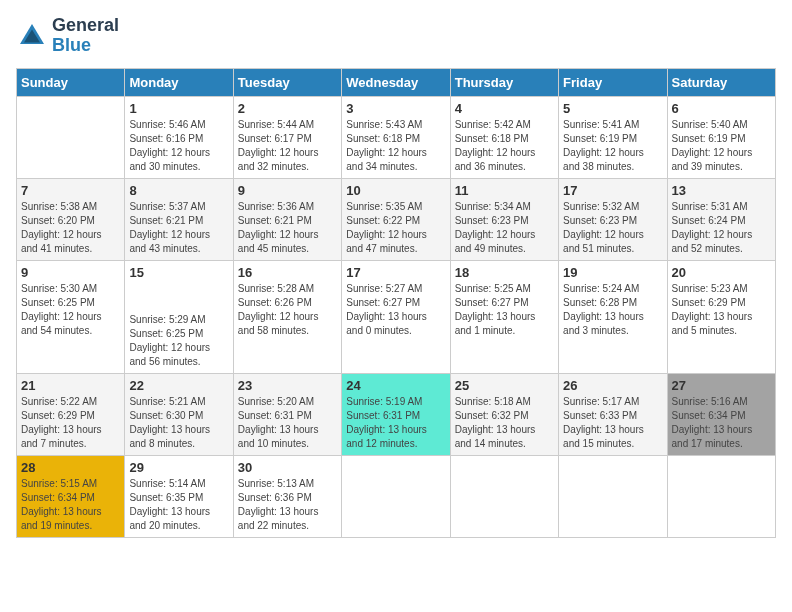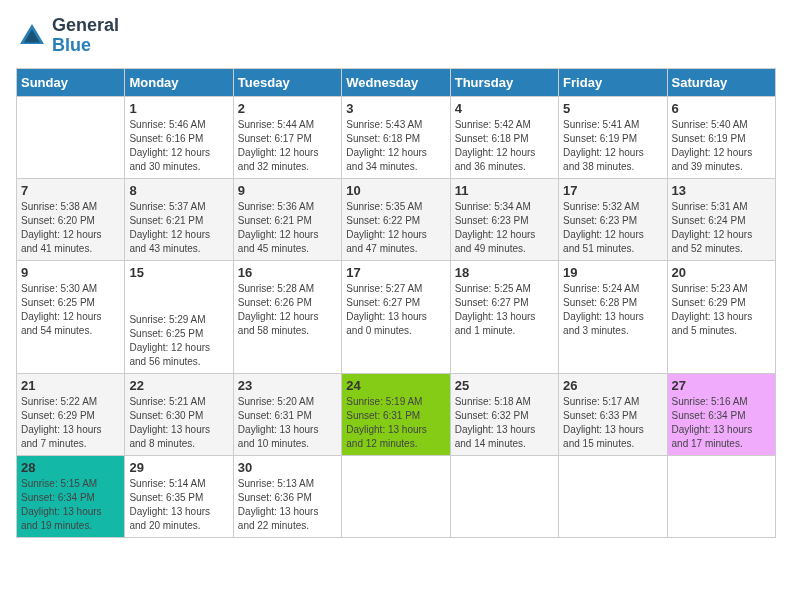--- a/index.html
+++ b/index.html
@@ -279,51 +279,51 @@
 Daylight: 13 hours
 and 8 minutes.</div>
         </td>
         <td style="background-color: rgb(244, 244, 244);">
           <span class="day-number">23</span>
           <div class="day-info" style="white-space: pre-line;">Sunrise: 5:20 AM
 Sunset: 6:31 PM
 Daylight: 13 hours
 and 10 minutes.</div>
         </td>
-        <td style="background-color: #84cc16;">
+        <td style="background-color: #5eead4;">
           <span class="day-number">24</span>
           <div class="day-info" style="white-space: pre-line;">Sunrise: 5:19 AM
 Sunset: 6:31 PM
 Daylight: 13 hours
 and 12 minutes.</div>
         </td>
         <td style="background-color: rgb(244, 244, 244);">
           <span class="day-number">25</span>
           <div class="day-info" style="white-space: pre-line;">Sunrise: 5:18 AM
 Sunset: 6:32 PM
 Daylight: 13 hours
 and 14 minutes.</div>
         </td>
         <td style="background-color: rgb(244, 244, 244);">
           <span class="day-number">26</span>
           <div class="day-info" style="white-space: pre-line;">Sunrise: 5:17 AM
 Sunset: 6:33 PM
 Daylight: 13 hours
 and 15 minutes.</div>
         </td>
-        <td style="background-color: #f0abfc;">
+        <td style="background-color: #a3a3a3;">
           <span class="day-number">27</span>
           <div class="day-info" style="white-space: pre-line;">Sunrise: 5:16 AM
 Sunset: 6:34 PM
 Daylight: 13 hours
 and 17 minutes.</div>
         </td>
       </tr>
       <tr class="week-row" style="background-color: rgb(255, 255, 255);">
-        <td style="background-color: #14b8a6;">
+        <td style="background-color: #eab308;">
           <span class="day-number">28</span>
           <div class="day-info" style="white-space: pre-line;">Sunrise: 5:15 AM
 Sunset: 6:34 PM
 Daylight: 13 hours
 and 19 minutes.</div>
         </td>
         <td style="background-color: rgb(255, 255, 255);">
           <span class="day-number">29</span>
           <div class="day-info" style="white-space: pre-line;">Sunrise: 5:14 AM
 Sunset: 6:35 PM

